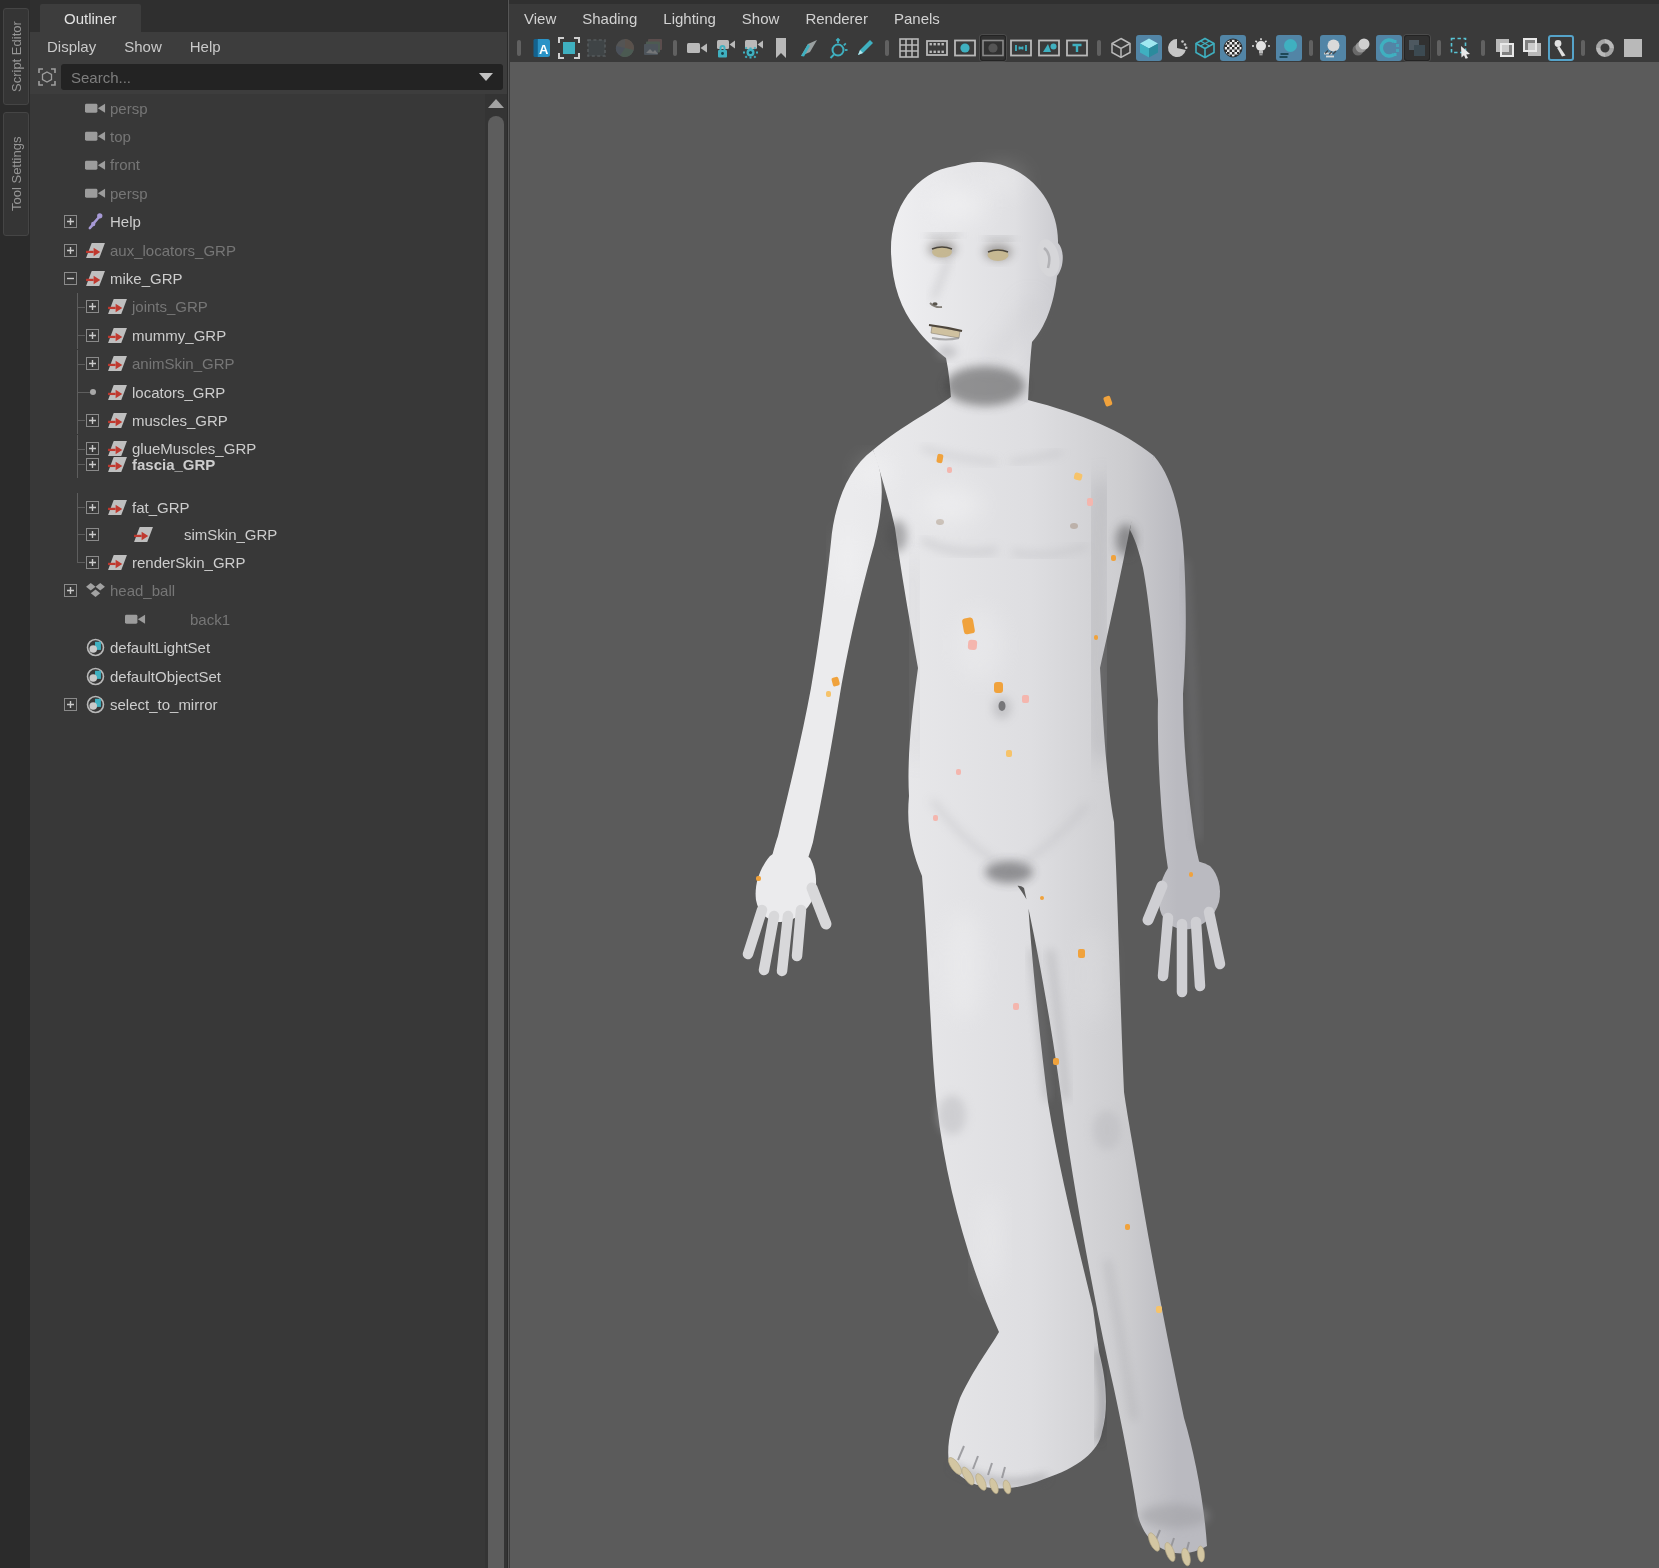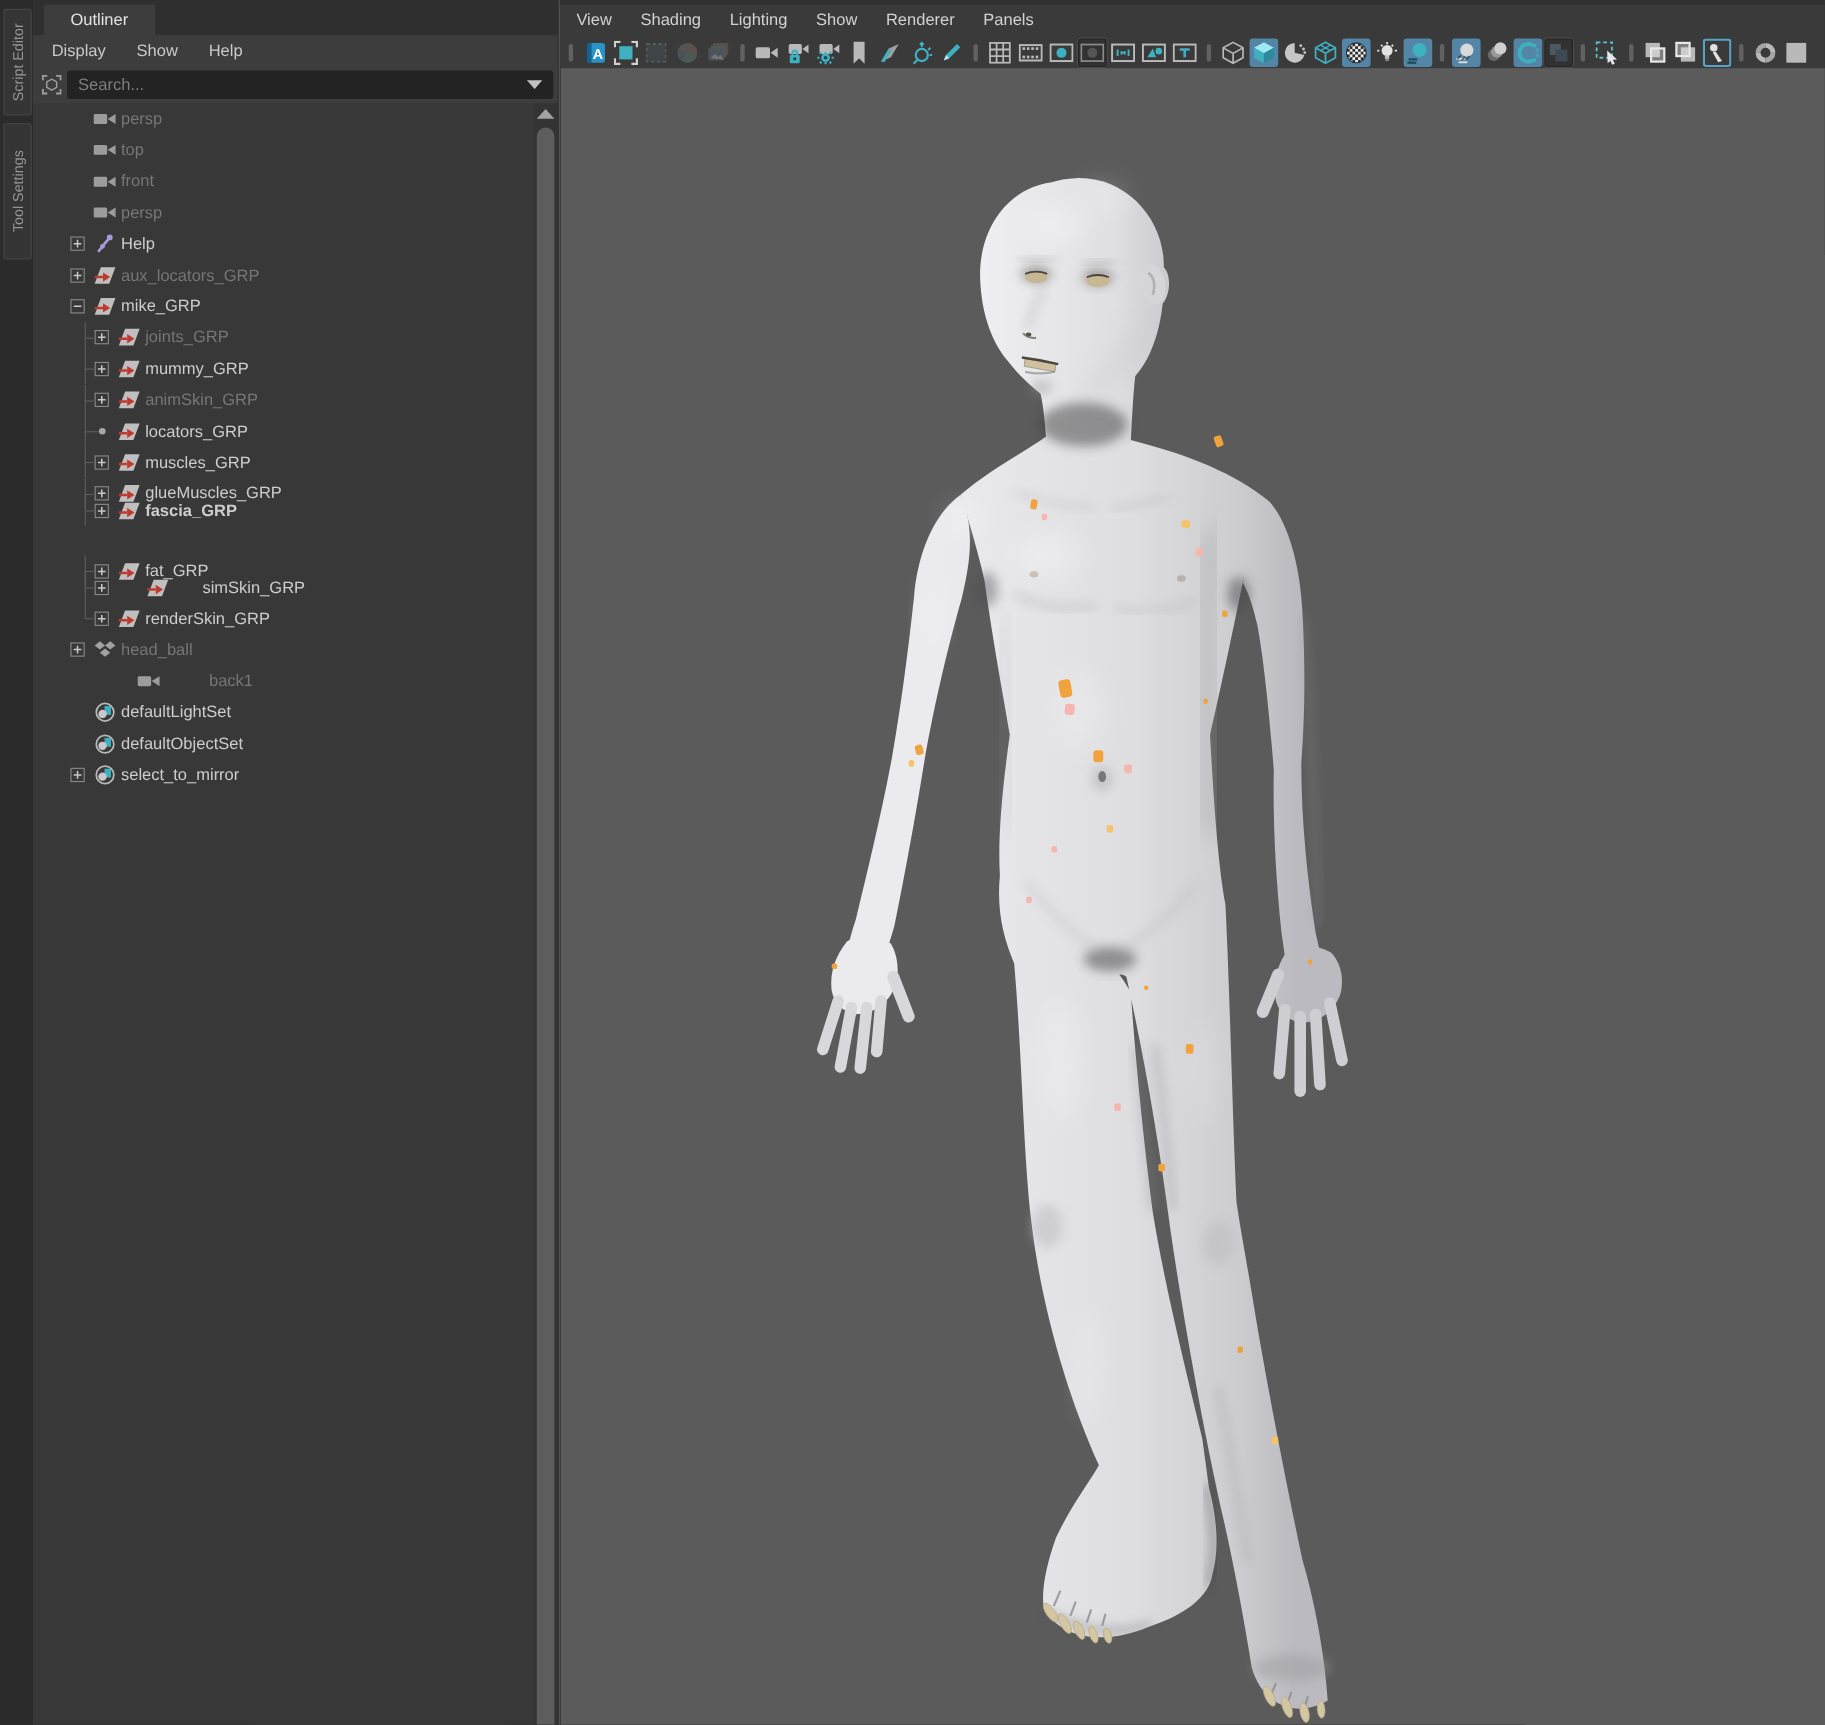--- a/index.html
+++ b/index.html
@@ -288,21 +288,21 @@
         </span>
         <span class="ticon">
           <svg viewBox="0 0 22 18" width="21" height="17">
             <path d="M7 1 L21 1 L15 17 L1 17 Z" fill="#bfbfbf"></path>
             <path d="M1 10.5 H9" stroke="#c0392f" stroke-width="2.4"></path>
             <path d="M9 6 L16 10.5 L9 15 Z" fill="#c0392f"></path>
           </svg>
         </span>
         <span class="tlabel">fascia_GRP</span>
       </div>
-      <div class="trow lvl2 branch" style="top: 411px;">
+      <div class="trow lvl2 branch" style="top: 399px;">
         <span class="texp">
           <svg width="15" height="15" viewBox="0 0 15 15">
             <rect x="1.5" y="1.5" width="12" height="12" fill="none" stroke="#8a8a8a"></rect>
             <path d="M4 7.5 H11 M7.5 4 V11" stroke="#c9c9c9" stroke-width="1.4"></path>
           </svg>
         </span>
         <span class="ticon">
           <svg viewBox="0 0 22 18" width="21" height="17">
             <path d="M7 1 L21 1 L15 17 L1 17 Z" fill="#bfbfbf"></path>
             <path d="M1 10.5 H9" stroke="#c0392f" stroke-width="2.4"></path>

